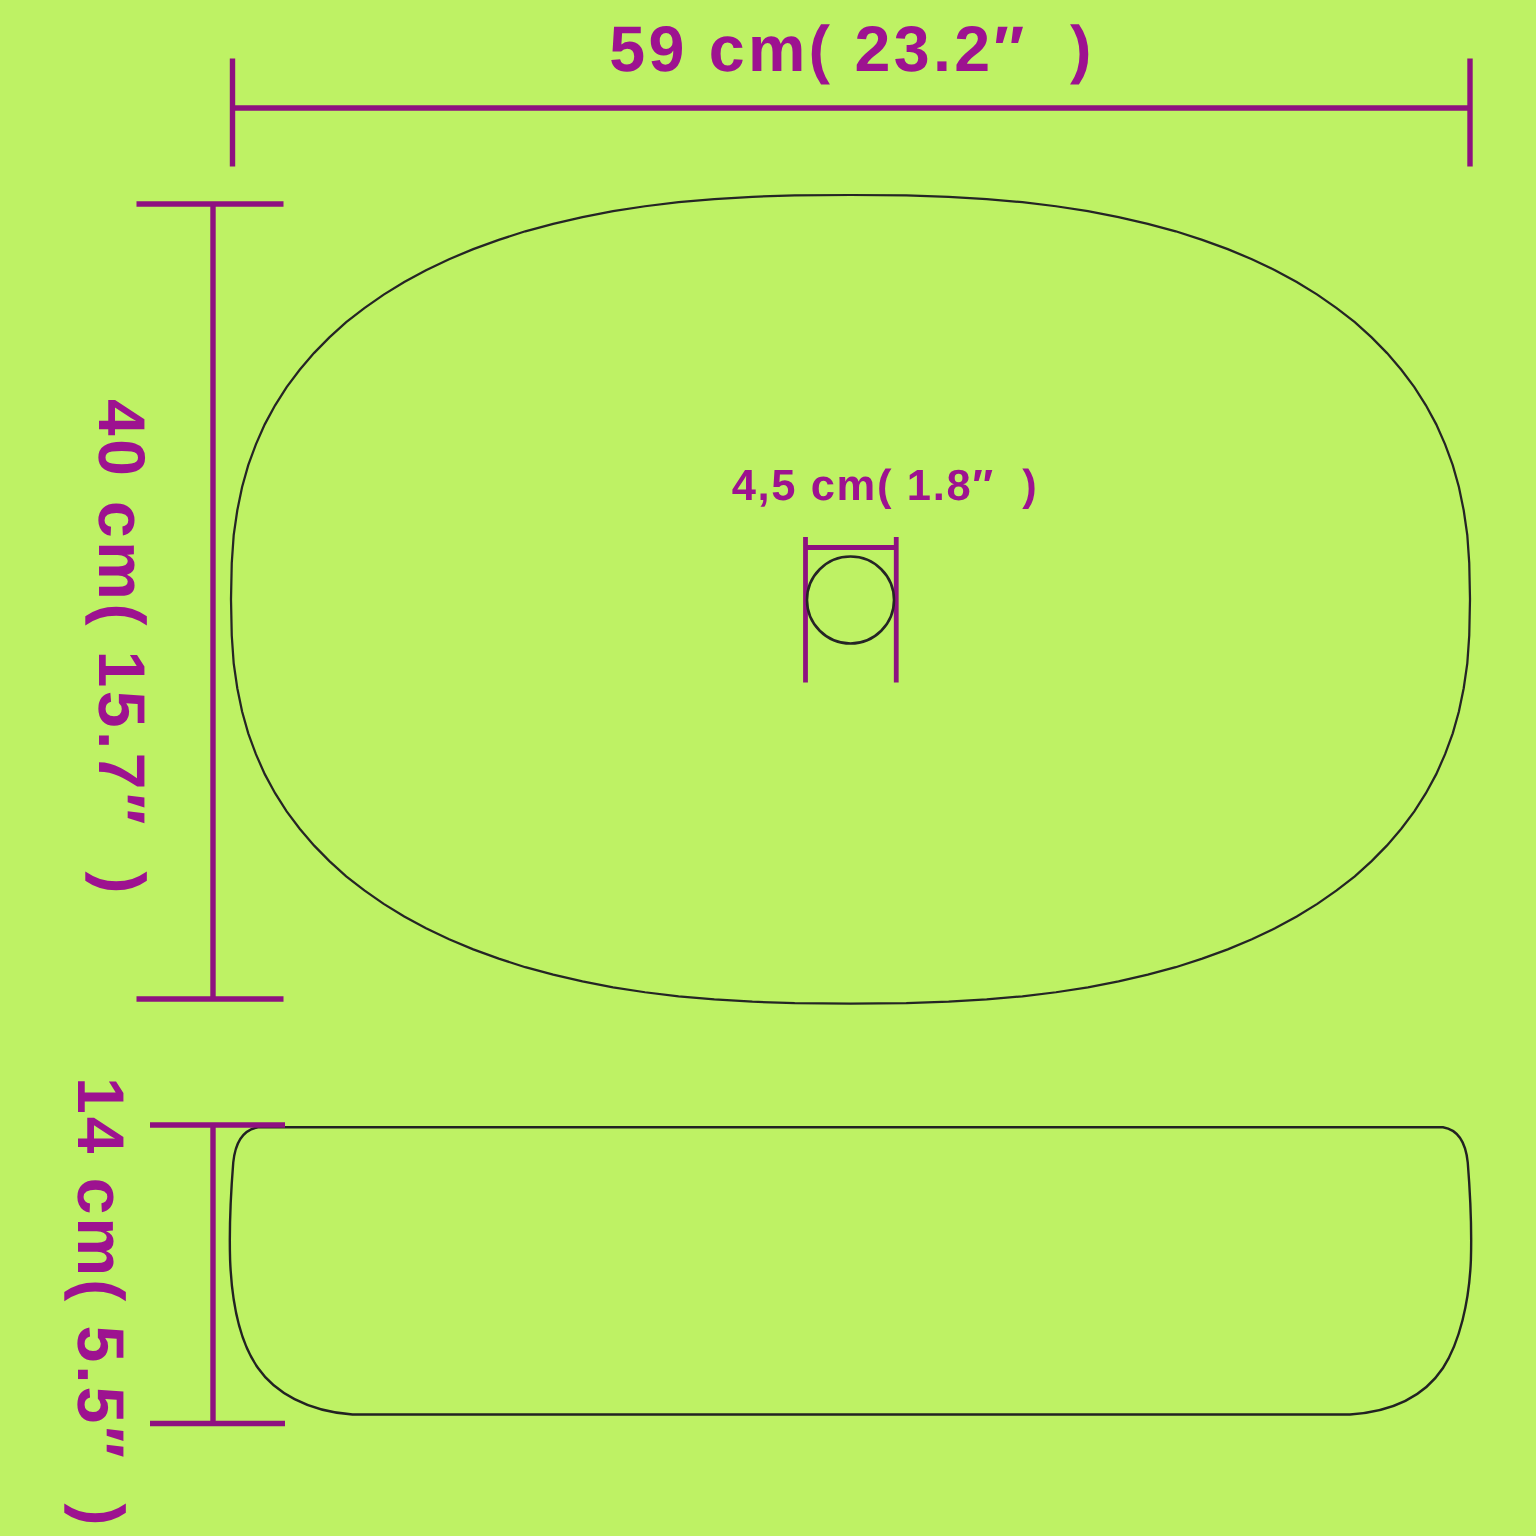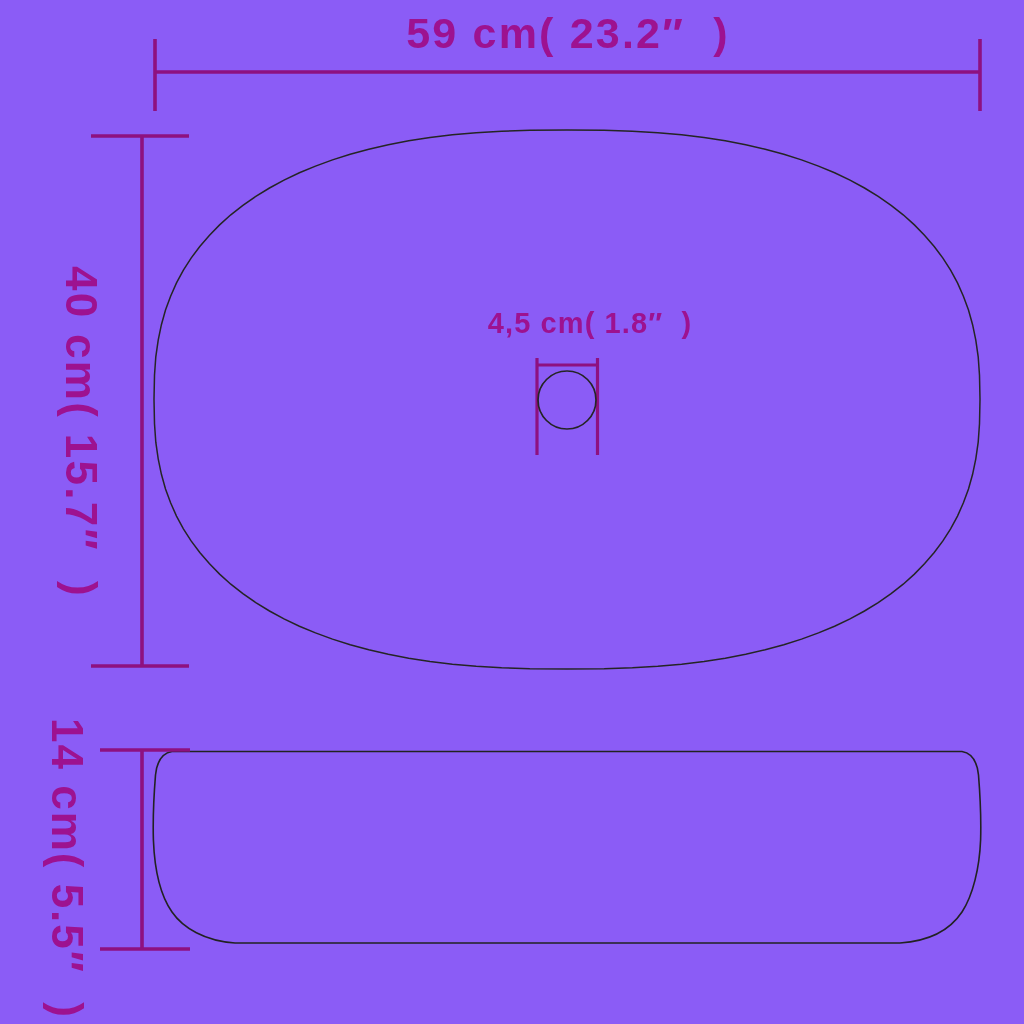--- a/index.html
+++ b/index.html
@@ -1,16 +1,16 @@
 <!DOCTYPE html>
 <html><head>
 <meta charset="utf-8">
 <style>
 html,body{margin:0;padding:0;background:#ffffff;}
-#page{position:relative;width:1024px;height:1024px;background:#8b5cf6;overflow:hidden;}
+#page{position:relative;width:1024px;height:1024px;background:#bef264;overflow:hidden;}
 svg{position:absolute;top:0;left:0;}
 text{font-family:"Liberation Sans", sans-serif;font-weight:bold;}
 </style>
 </head>
 <body>
 <div id="page">
 <svg width="1024" height="1024" viewBox="0 0 1024 1024">
 
   <text x="568" y="47.6" font-size="43" letter-spacing="2.2" fill="#9d1290" text-anchor="middle">59 cm( 23.2″&nbsp;&nbsp;)</text>
 

